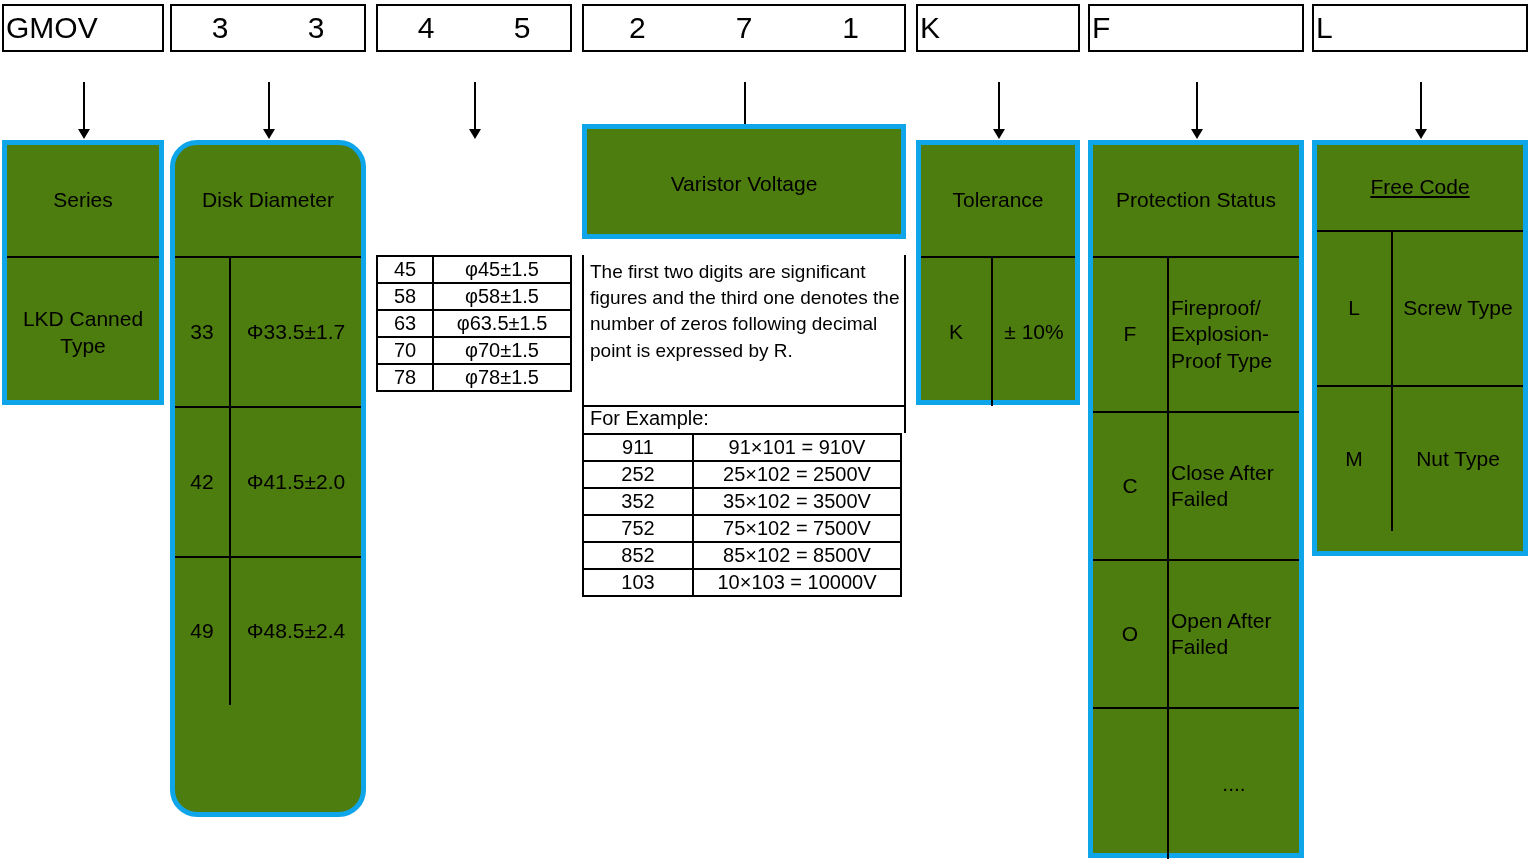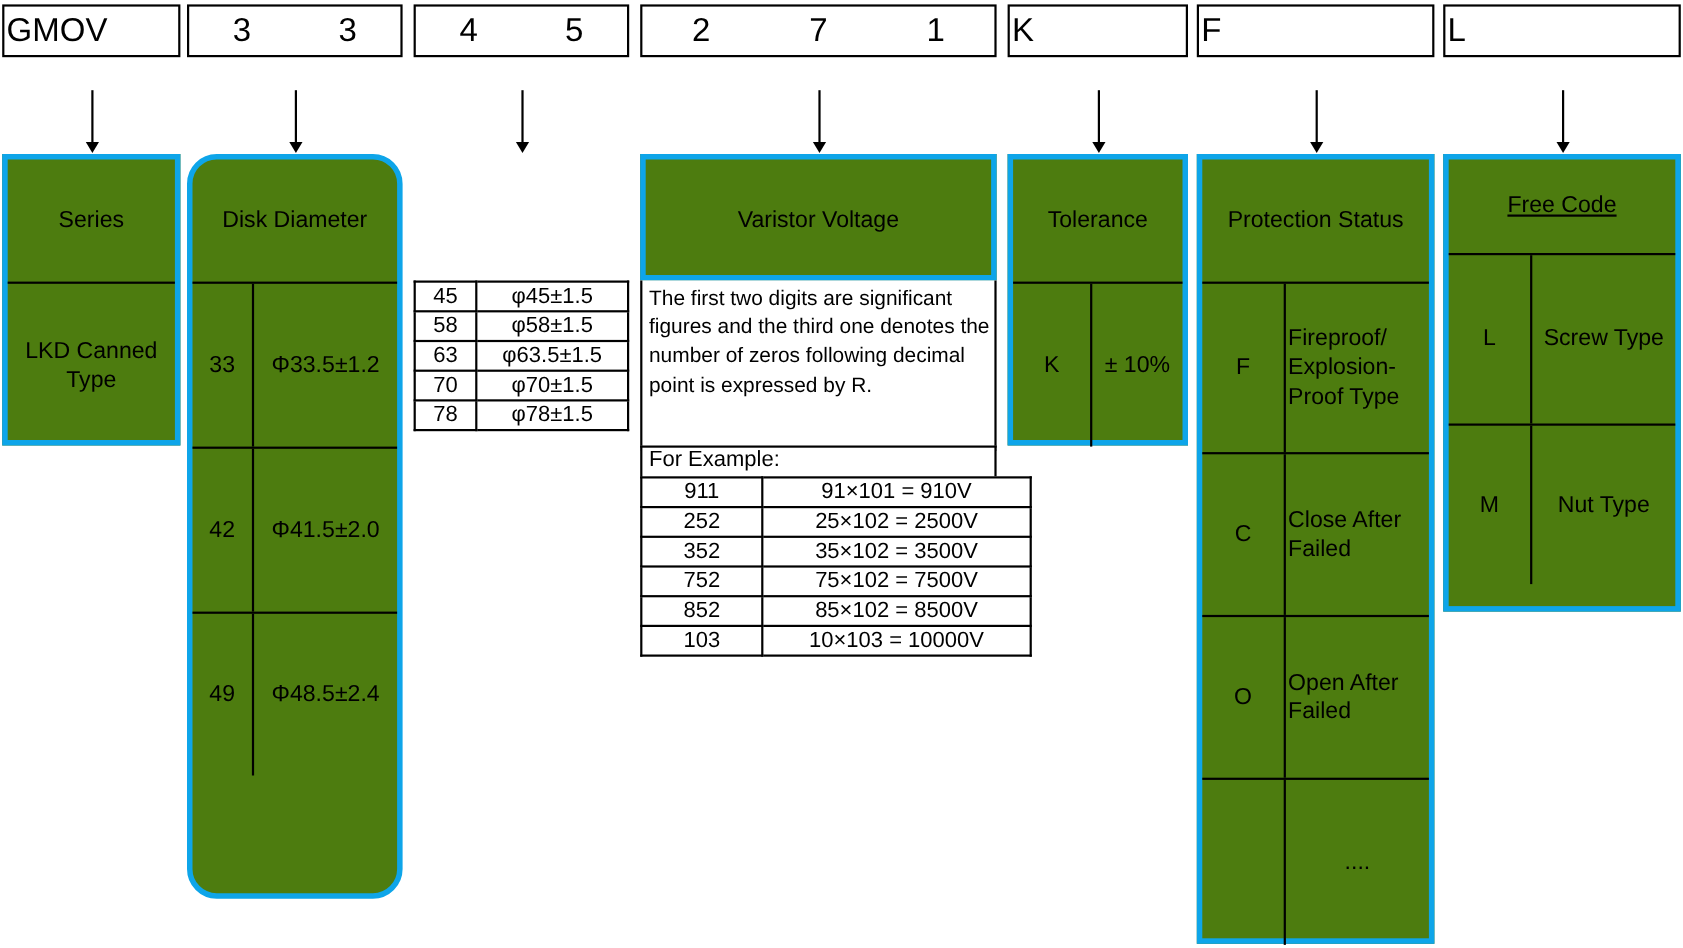--- a/index.html
+++ b/index.html
@@ -144,21 +144,21 @@
     <div class="col-body" style="height:148px;">
       <div class="plain">LKD Canned Type</div>
     </div>
   </div>
 
   <div class="col" style="left:170px; top:140px; width:196px; height:677px;border-radius:27px;">
     <div class="col-head" style="height:113px;">Disk Diameter</div>
     <div class="col-body" style="height:451px;">
       <div class="row" style="height:150px;">
         <div class="cellL" style="width:56px;">33</div>
-        <div class="cellR" style="flex:1;">Φ33.5±1.2</div>
+        <div class="cellR" style="flex:1;">Φ33.5±1.7</div>
       </div>
       <div class="row" style="height:150px;">
         <div class="cellL" style="width:56px;">42</div>
         <div class="cellR" style="flex:1;">Φ41.5±2.0</div>
       </div>
       <div class="row" style="height:147px;">
         <div class="cellL" style="width:56px;">49</div>
         <div class="cellR" style="flex:1;">Φ48.5±2.4</div>
       </div>
     </div>
@@ -182,30 +182,30 @@
       <td>70</td>
       <td>φ70±1.5</td>
     </tr>
     <tr>
       <td>78</td>
       <td>φ78±1.5</td>
     </tr>
   </tbody>
     </table>
 
-  <div class="col" style="left:582px; top:140px; width:324px; height:115px;">
+  <div class="col" style="left:582px; top:124px; width:324px; height:115px;">
     <div class="col-head" style="height:111px; border-bottom:none;">Varistor Voltage</div>
   </div>
   <div style="position:absolute; left:582px; top:255px; width:324px; height:155px; border:2px solid #000; border-top:none; background:#fff;">
     <div class="vv-text">The first two digits are significant figures and the third one denotes the number of zeros following decimal point is expressed by R.</div>
   </div>
   <div style="position:absolute; left:582px; top:405px; width:324px; height:28px; border-left:2px solid #000; border-right:2px solid #000; border-top:2px solid #000; background:#fff;">
     <div class="vv-example">For Example:</div>
   </div>
-  <table class="mini" style="position:absolute; left:582px; top:433px; width:356px;">
+  <table class="mini" style="position:absolute; left:582px; top:433px; width:320px;">
     <tbody>
         <tr>
       <td style="width:110px;">911</td>
       <td>91×101 = 910V</td>
     </tr>
     <tr>
       <td>252</td>
       <td>25×102 = 2500V</td>
     </tr>
     <tr>

